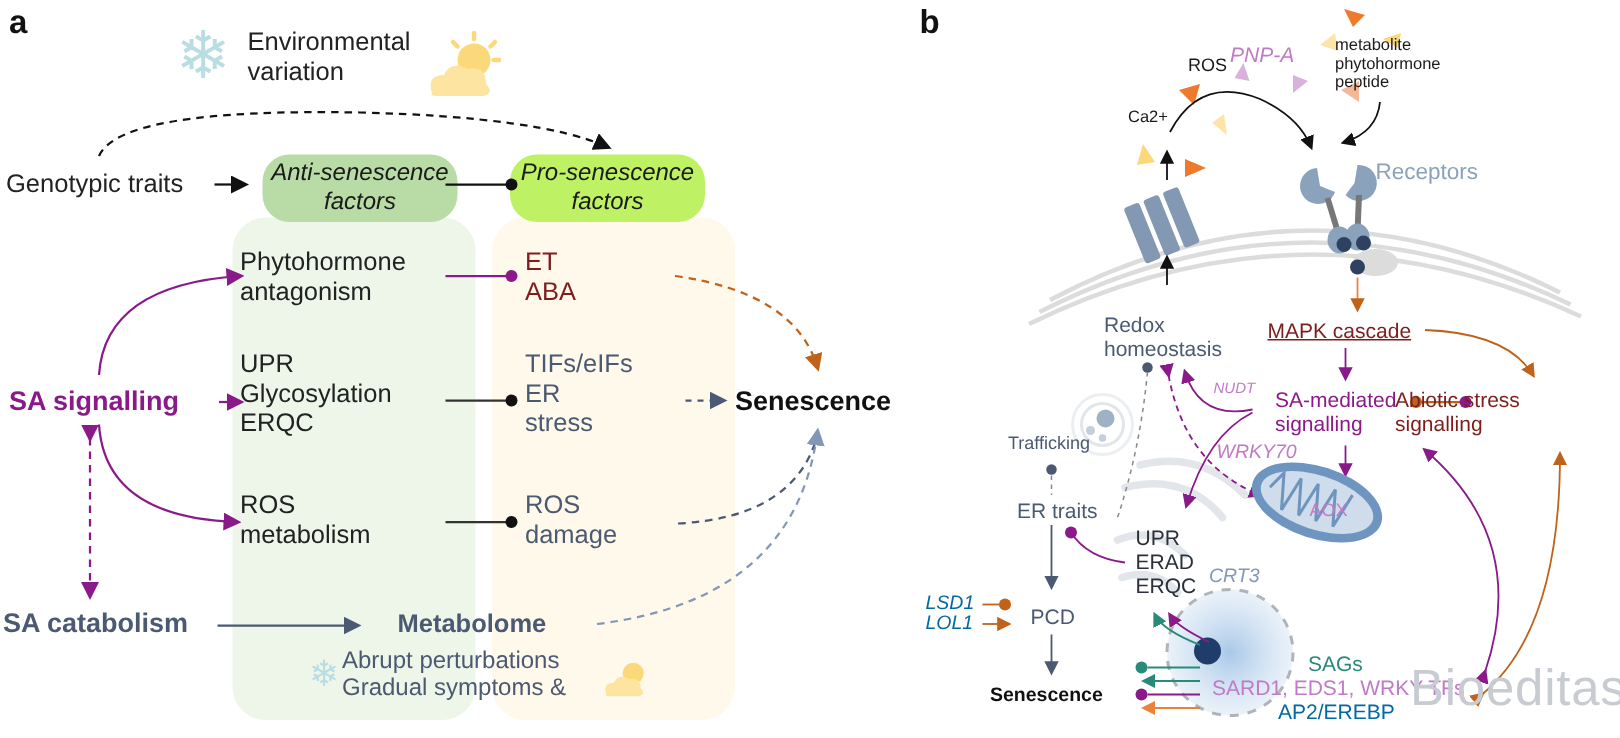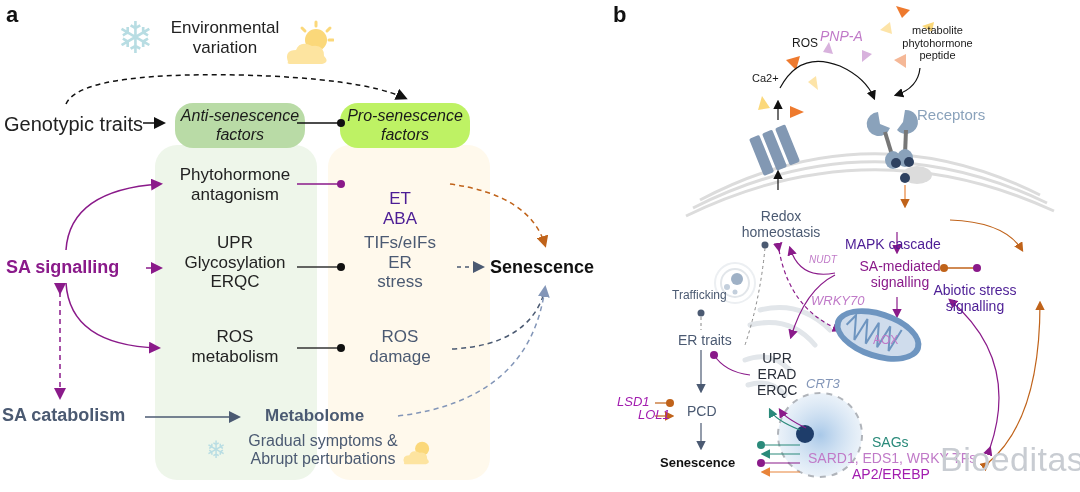--- a/index.html
+++ b/index.html
@@ -1,33 +1,33 @@
 <!DOCTYPE html>
 <html><head>
 <meta charset="utf-8">
 <style>
   html, body { margin:0; padding:0; background:#ffffff; }
   body { width:1080px; height:492px; position:relative; overflow:hidden;
          font-family:"Liberation Sans", sans-serif; color:#1a1a1a; }
   .abs { position:absolute; }
-  .t { position:absolute; white-space:nowrap; text-align:center; line-height:1.15; }
+  .t { position:absolute; white-space:nowrap; line-height:1.15; }
   svg.layer { position:absolute; left:0; top:0; }
   .panel-label { font-weight:bold; font-size:22px; color:#111; }
   .box-green-bg { background:#eef6ea; border-radius:22px; }
   .box-yellow-bg { background:#fff9ec; border-radius:22px; }
   .hdr-green { background:#b9dba6; }
   .hdr-yellow { background:#bef264; }
   .hdr { font-style:italic; font-size:16px; text-align:center; line-height:1.2; padding-top:3px;border-radius:18px; }
   .a-main { font-size:17px; color:#222; }
-  .orange { color:#4c1d95;margin-top:24px; }
+  .orange { color:#7f1d1d; }
   .slate { color:#4b5a72; }
   .purple { color:#8a1a8a; }
   .lilac { color:#c07ac8; }
   .teal { color:#2a8a7a; }
-  .peach { color:#a21caf; }
+  .peach { color:#0369a1; }
   .recep { color:#8aa2bb; }
   .b-txt { font-size:14px; }
   .watermark { color:#c8ccd2; font-size:34px; letter-spacing:0.5px; }
 </style>
 </head>
 <body>
 
 <div class="abs panel-label" style="left:6px;top:2px;">a</div>
 
 <div class="abs box-green-bg" style="left:155px;top:145px;width:162px;height:335px;"></div>
@@ -53,21 +53,21 @@
     <g stroke="#fbd87a" stroke-width="3" stroke-linecap="round">
       <line x1="34" y1="2" x2="34" y2="6"></line>
         <line x1="48" y1="8" x2="45" y2="11"></line>
       <line x1="51" y1="20" x2="47" y2="20"></line>
         <line x1="20" y1="8" x2="23" y2="11"></line>
     </g>
     <path d="M6 42 Q2 30 14 30 Q18 20 30 26 Q42 24 42 36 Q48 42 40 44 L10 44 Q4 44 6 42Z" fill="#fde4a0"></path>
   </svg>
 </div>
 
-<div class="t a-main" style="left:4px;top:113px;font-size:20px;">Genotypic traits</div>
+<div class="t a-main" style="left:4px;top:113px;font-size:17px;">Genotypic traits</div>
 
 <div class="t a-main" style="left:160px;top:165px;width:150px;">
   <div>Phytohormone</div>
   <div>antagonism</div>
 </div>
 <div class="t a-main" style="left:160px;top:233px;width:150px;">
   <div>UPR</div>
   <div>Glycosylation</div>
   <div>ERQC</div>
 </div>
@@ -88,22 +88,22 @@
 <div class="t a-main slate" style="left:350px;top:327px;width:100px;">
   <div>ROS</div>
   <div>damage</div>
 </div>
 
 <div class="t purple" style="left:6px;top:257px;font-size:18px;font-weight:bold;">SA signalling</div>
 <div class="t" style="left:490px;top:257px;font-size:18px;font-weight:bold;color:#111;">Senescence</div>
 <div class="t slate" style="left:2px;top:405px;font-size:18px;font-weight:bold;">SA catabolism</div>
 <div class="t slate" style="left:265px;top:406px;font-size:17px;font-weight:bold;">Metabolome</div>
 <div class="t slate" style="left:228px;top:432px;width:190px;font-size:16px;">
+  <div>Abrupt perturbations</div>
   <div>Gradual symptoms &amp;</div>
-  <div>Abrupt perturbations</div>
 </div>
 <div class="abs" style="left:206px;top:438px;font-size:24px;color:#b8dde3;line-height:1;">❄</div>
 <div class="abs" style="left:400px;top:436px;">
   <svg width="34" height="32" viewBox="0 0 52 50">
     <circle cx="34" cy="20" r="11" fill="#fbd87a"></circle>
     <path d="M6 42 Q2 30 14 30 Q18 20 30 26 Q42 24 42 36 Q48 42 40 44 L10 44 Q4 44 6 42Z" fill="#fde4a0"></path>
   </svg>
 </div>
 
 <svg class="layer" width="1080" height="492">
@@ -287,40 +287,40 @@
   <div>metabolite</div>
   <div>phytohormone</div>
   <div>peptide</div>
 </div>
 <div class="t recep" style="left:917px;top:106px;font-size:15px;">Receptors</div>
 
 <div class="t slate b-txt" style="left:736px;top:208px;width:90px;">
   <div>Redox</div>
   <div>homeostasis</div>
 </div>
-<div class="t orange b-txt" style="left:845px;top:212px;">MAPK cascade</div>
+<div class="t orange b-txt" style="left:845px;top:212px;text-decoration:underline;">MAPK cascade</div>
 <div class="t lilac" style="left:809px;top:254px;font-size:10px;font-style:italic;">NUDT</div>
 <div class="t purple b-txt" style="left:850px;top:258px;width:100px;">
   <div>SA-mediated</div>
   <div>signalling</div>
 </div>
 <div class="t orange b-txt" style="left:930px;top:258px;width:90px;">
   <div>Abiotic stress</div>
   <div>signalling</div>
 </div>
 <div class="t slate" style="left:672px;top:289px;font-size:12px;">Trafficking</div>
 <div class="t lilac" style="left:811px;top:294px;font-size:13px;font-style:italic;">WRKY70</div>
 <div class="t slate b-txt" style="left:678px;top:332px;">ER traits</div>
 <div class="t b-txt" style="left:757px;top:350px;width:40px;color:#2a2f3a;">
   <div>UPR</div>
   <div>ERAD</div>
   <div>ERQC</div>
 </div>
 <div class="t" style="left:806px;top:377px;font-size:13px;font-style:italic;color:#8396b8;">CRT3</div>
 <div class="t lilac" style="left:873px;top:334px;font-size:12px;">AOX</div>
 <div class="t peach" style="left:617px;top:395px;font-size:13px;font-style:italic;">LSD1</div>
-<div class="t peach" style="left:617px;top:408px;font-size:13px;font-style:italic;margin-left:21px;">LOL1</div>
+<div class="t peach" style="left:617px;top:408px;font-size:13px;font-style:italic;">LOL1</div>
 <div class="t slate b-txt" style="left:687px;top:403px;">PCD</div>
 <div class="t" style="left:660px;top:456px;font-size:13px;font-weight:bold;color:#111;">Senescence</div>
 <div class="t teal b-txt" style="left:872px;top:434px;">SAGs</div>
 <div class="t lilac" style="left:808px;top:450px;font-size:14px;">SARD1, EDS1, WRKY TFs</div>
 <div class="t peach b-txt" style="left:852px;top:466px;">AP2/EREBP</div>
 <div class="t watermark" style="left:940px;top:440px;">Bioeditas</div>
 
 </body></html>

